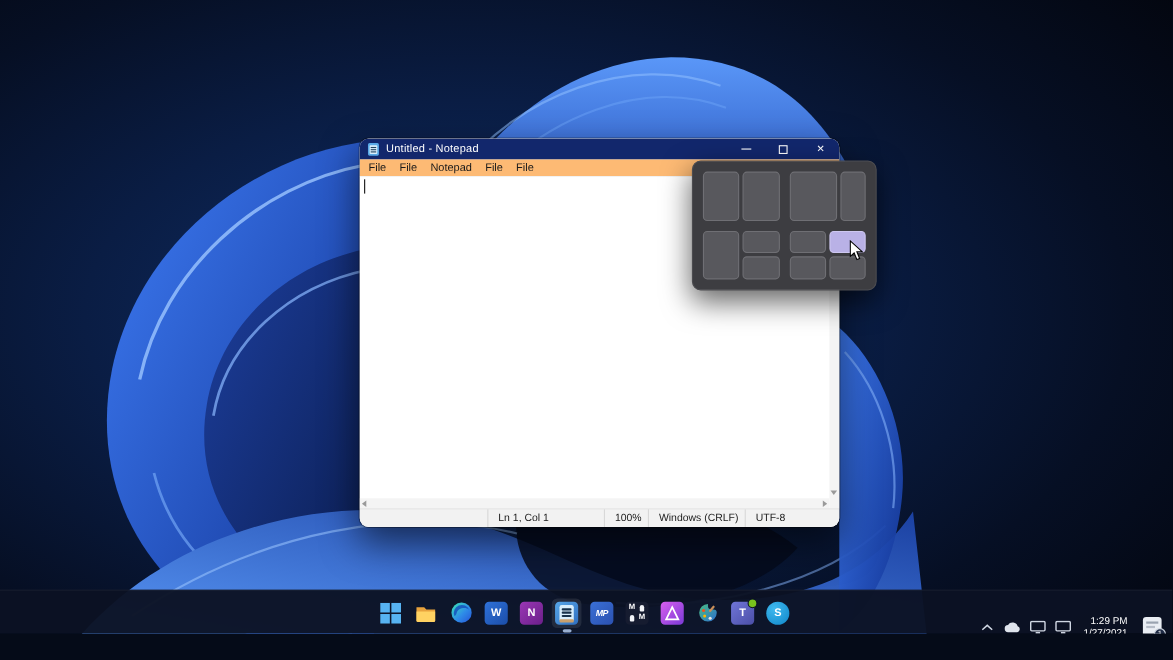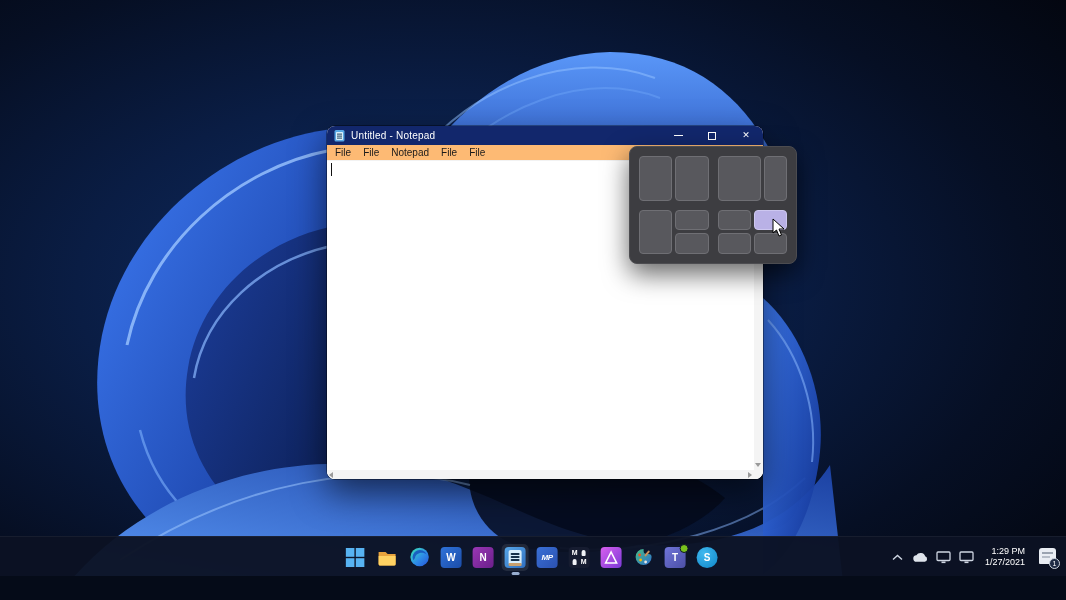--- a/index.html
+++ b/index.html
@@ -76,21 +76,21 @@
   .gl-affinity { background:linear-gradient(135deg,#d95fee,#7a3ad6); }
   .gl-teams { background:linear-gradient(135deg,#7075d8,#4b4fa6); position:relative; }
   .teams-badge { position:absolute; right:-3px; top:-3px; width:9px; height:9px; border-radius:50%; background:#79c21d; border:1px solid #0b1223; }
   .gl-skype { background:radial-gradient(circle at 35% 30%,#3fb9ef,#0f86c9); border-radius:50%; }
   .gl-notepadapp { background:linear-gradient(135deg,#57a6e8,#2f6fc0); position:relative; }
   .np-page { position:absolute; inset:3px 4px; background:#d8eefc; border-radius:2px; display:flex; flex-direction:column; justify-content:space-evenly; padding:2px 2px; }
   .np-line { height:1.5px; background:#17314a; border-radius:1px; }
   .np-band { position:absolute; left:4px; right:4px; bottom:2px; height:2.5px; background:#c9a06d; border-radius:1px; }
 
   
-  .tray { position:absolute; right:8px; top:0; height:40px; display:flex; align-items:center; gap:7px; }
+  .tray { position:absolute; right:8px; top:13px; height:40px; display:flex; align-items:center; gap:7px; }
   .tray-ico { width:16px; height:16px; display:flex; align-items:center; justify-content:center; }
   .clock { text-align:right; color:#fff; font-size:9px; line-height:11px; padding:0 3px; }
   .notif { position:relative; width:20px; height:20px; margin-left:3px; }
   .notif-card { position:absolute; inset:1px 2px 3px 1px; background:#e9edf3; border-radius:3px 3px 3px 1px; }
   .notif-card::before { content:""; position:absolute; left:3px; top:4px; right:3px; height:1.5px; background:#9aa3b0; }
   .notif-card::after { content:""; position:absolute; left:3px; top:8px; right:6px; height:1.5px; background:#b6bdc8; }
   .notif-badge { position:absolute; right:-2px; bottom:-2px; width:11px; height:11px; border-radius:50%;
     background:#1f2b45; border:1px solid #cfd6e0; color:#fff; font-size:7px; display:flex; align-items:center; justify-content:center; }
 </style>
 </head>
@@ -180,20 +180,27 @@
       <div class="vscroll">
         <div class="arr arr-up"></div>
         <div class="arr arr-down"></div>
       </div>
       <div class="hscroll">
         <div class="arr arr-left"></div>
         <div class="arr arr-right"></div>
       </div>
     </div>
 
+    <div class="statusbar">
+      <div class="status-spacer"></div>
+      <div class="status-seg seg-pos">Ln 1, Col 1</div>
+      <div class="status-seg seg-zoom">100%</div>
+      <div class="status-seg seg-eol">Windows (CRLF)</div>
+      <div class="status-seg seg-enc">UTF-8</div>
+    </div>
   </div>
 
   <div class="snap-flyout">
     <div class="layout lay-two">
       <div class="cell"></div>
       <div class="cell"></div>
     </div>
     <div class="layout lay-wide">
       <div class="cell"></div>
       <div class="cell"></div>

